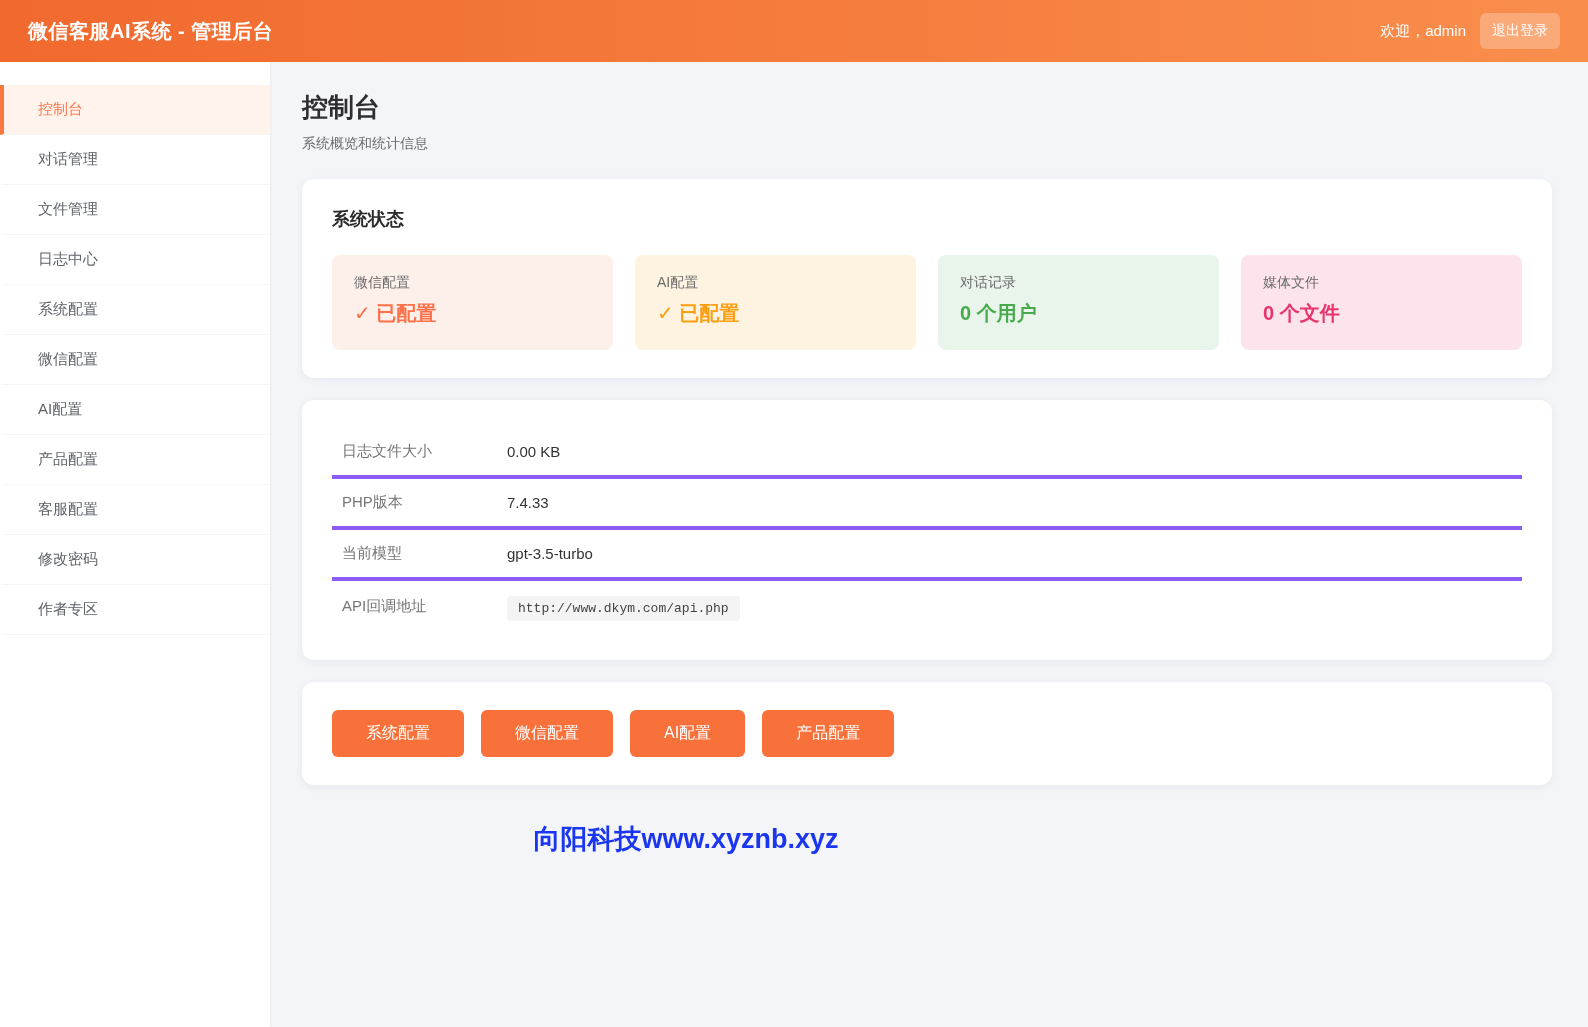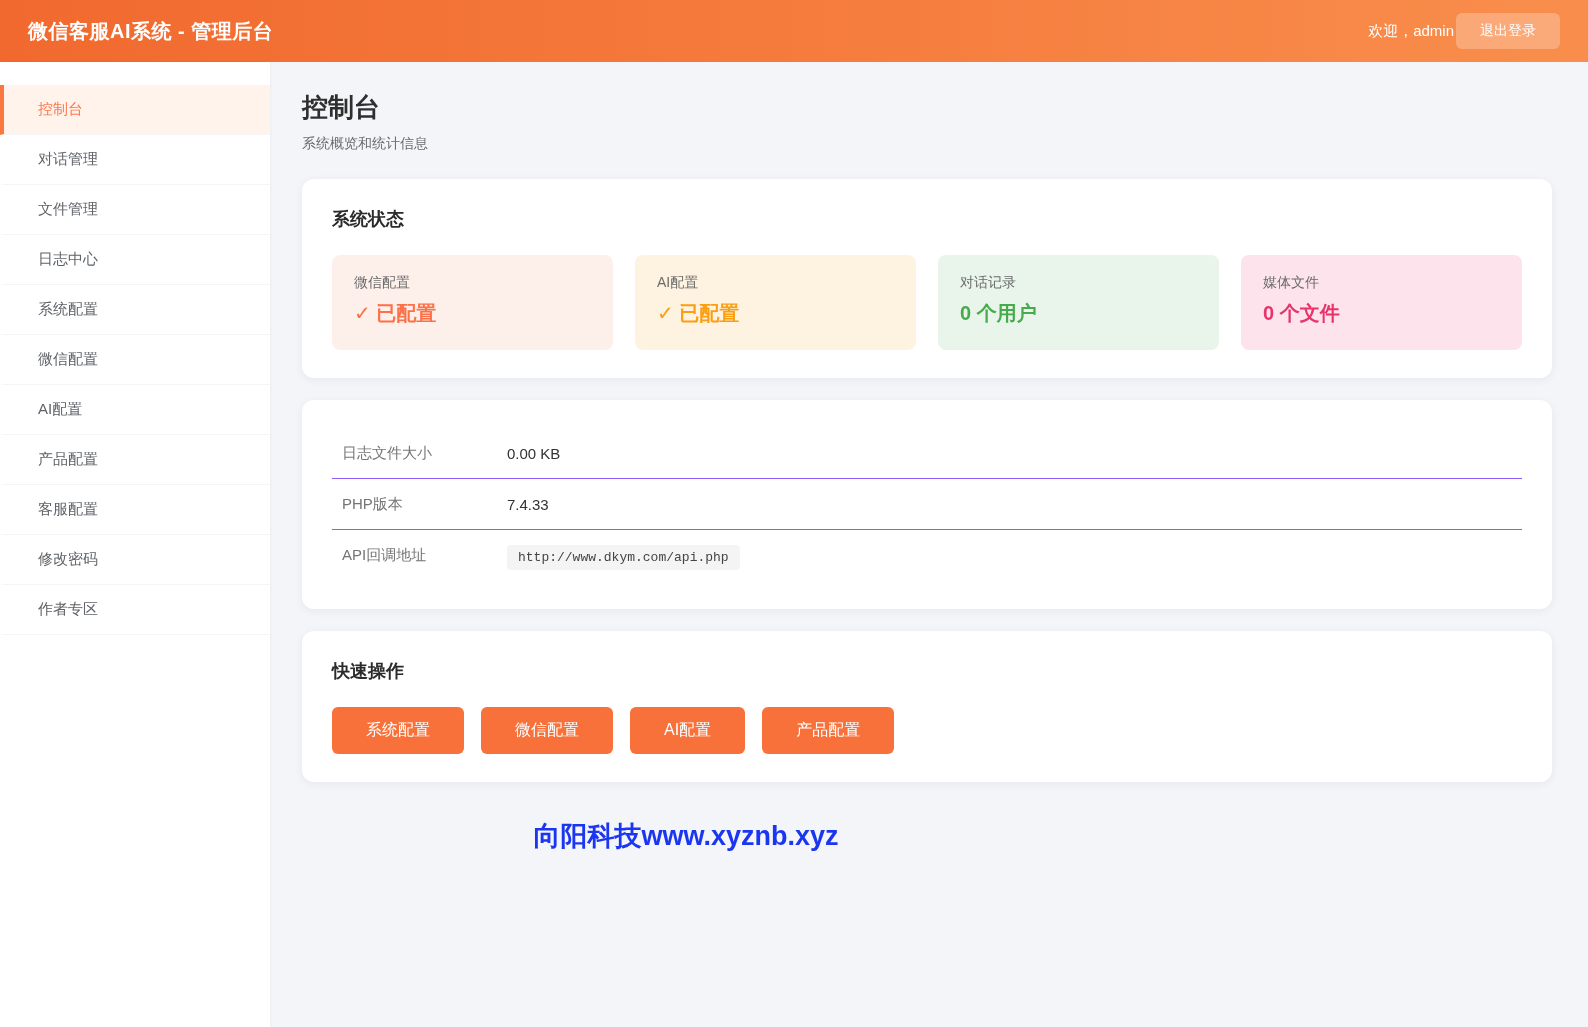--- a/index.html
+++ b/index.html
@@ -14,29 +14,29 @@
   .header {
     height: 62px;
     background: linear-gradient(90deg, #f1692e 0%, #f98e4c 100%);
     display: flex;
     align-items: center;
     justify-content: space-between;
     padding: 0 28px;
     color: #fff;
   }
   .header-title { font-size: 20px; font-weight: bold; letter-spacing: 0.5px; text-align: center; }
-  .header-right { display: flex; align-items: center; gap: 2px; }
+  .header-right { display: flex; align-items: center; gap: 14px; }
   .welcome { font-size: 15px; }
   .logout-btn {
     background: rgba(255,255,255,0.25);
     border: none;
     color: #fff;
     font-size: 14px;
     font-family: inherit;
-    padding: 9px 24px;
+    padding: 9px 12px;
     border-radius: 6px;
     cursor: pointer;
     text-align: center;
   }
 
   
   .layout { display: flex; min-height: 965px; }
 
   
   .sidebar {
@@ -96,21 +96,21 @@
   .stat-conv { background: #e9f5ea; }
   .stat-conv .stat-value { color: #47ab4e; }
   .stat-media { background: #fbdde8; background: #fce3ec; }
   .stat-media .stat-value { color: #e8336b; }
 
   
   .info-row {
     display: flex;
     align-items: center;
     min-height: 51px;
-    border-bottom: 1px solid #8b5cf6;
+    border-bottom: 4px solid #8b5cf6;
     padding-left: 10px;
   }
   .info-row:last-child { border-bottom: none; }
   .info-label { width: 165px; font-size: 15px; color: #757575; flex-shrink: 0; }
   .info-value { font-size: 15px; color: #333; }
   .code-chip {
     font-family: "Liberation Mono", "DejaVu Sans Mono", monospace;
     font-size: 13px;
     background: #f4f4f4;
     color: #444;
@@ -222,28 +222,31 @@
       <div>
         <div class="info-row">
           <div class="info-label">日志文件大小</div>
           <div class="info-value">0.00 KB</div>
         </div>
         <div class="info-row">
           <div class="info-label">PHP版本</div>
           <div class="info-value">7.4.33</div>
         </div>
         <div class="info-row">
+          <div class="info-label">当前模型</div>
+          <div class="info-value">gpt-3.5-turbo</div>
+        </div>
+        <div class="info-row">
           <div class="info-label">API回调地址</div>
           <div class="info-value"><span class="code-chip">http://www.dkym.com/api.php</span></div>
         </div>
       </div>
     </section>
 
     <section class="card">
-      <h2 class="card-title">快速操作</h2>
       <div class="actions">
         <button class="action-btn">系统配置</button>
         <button class="action-btn">微信配置</button>
         <button class="action-btn">AI配置</button>
         <button class="action-btn">产品配置</button>
       </div>
     </section>
 
     <div class="watermark-wrap">
       <span class="watermark">向阳科技www.xyznb.xyz</span>

